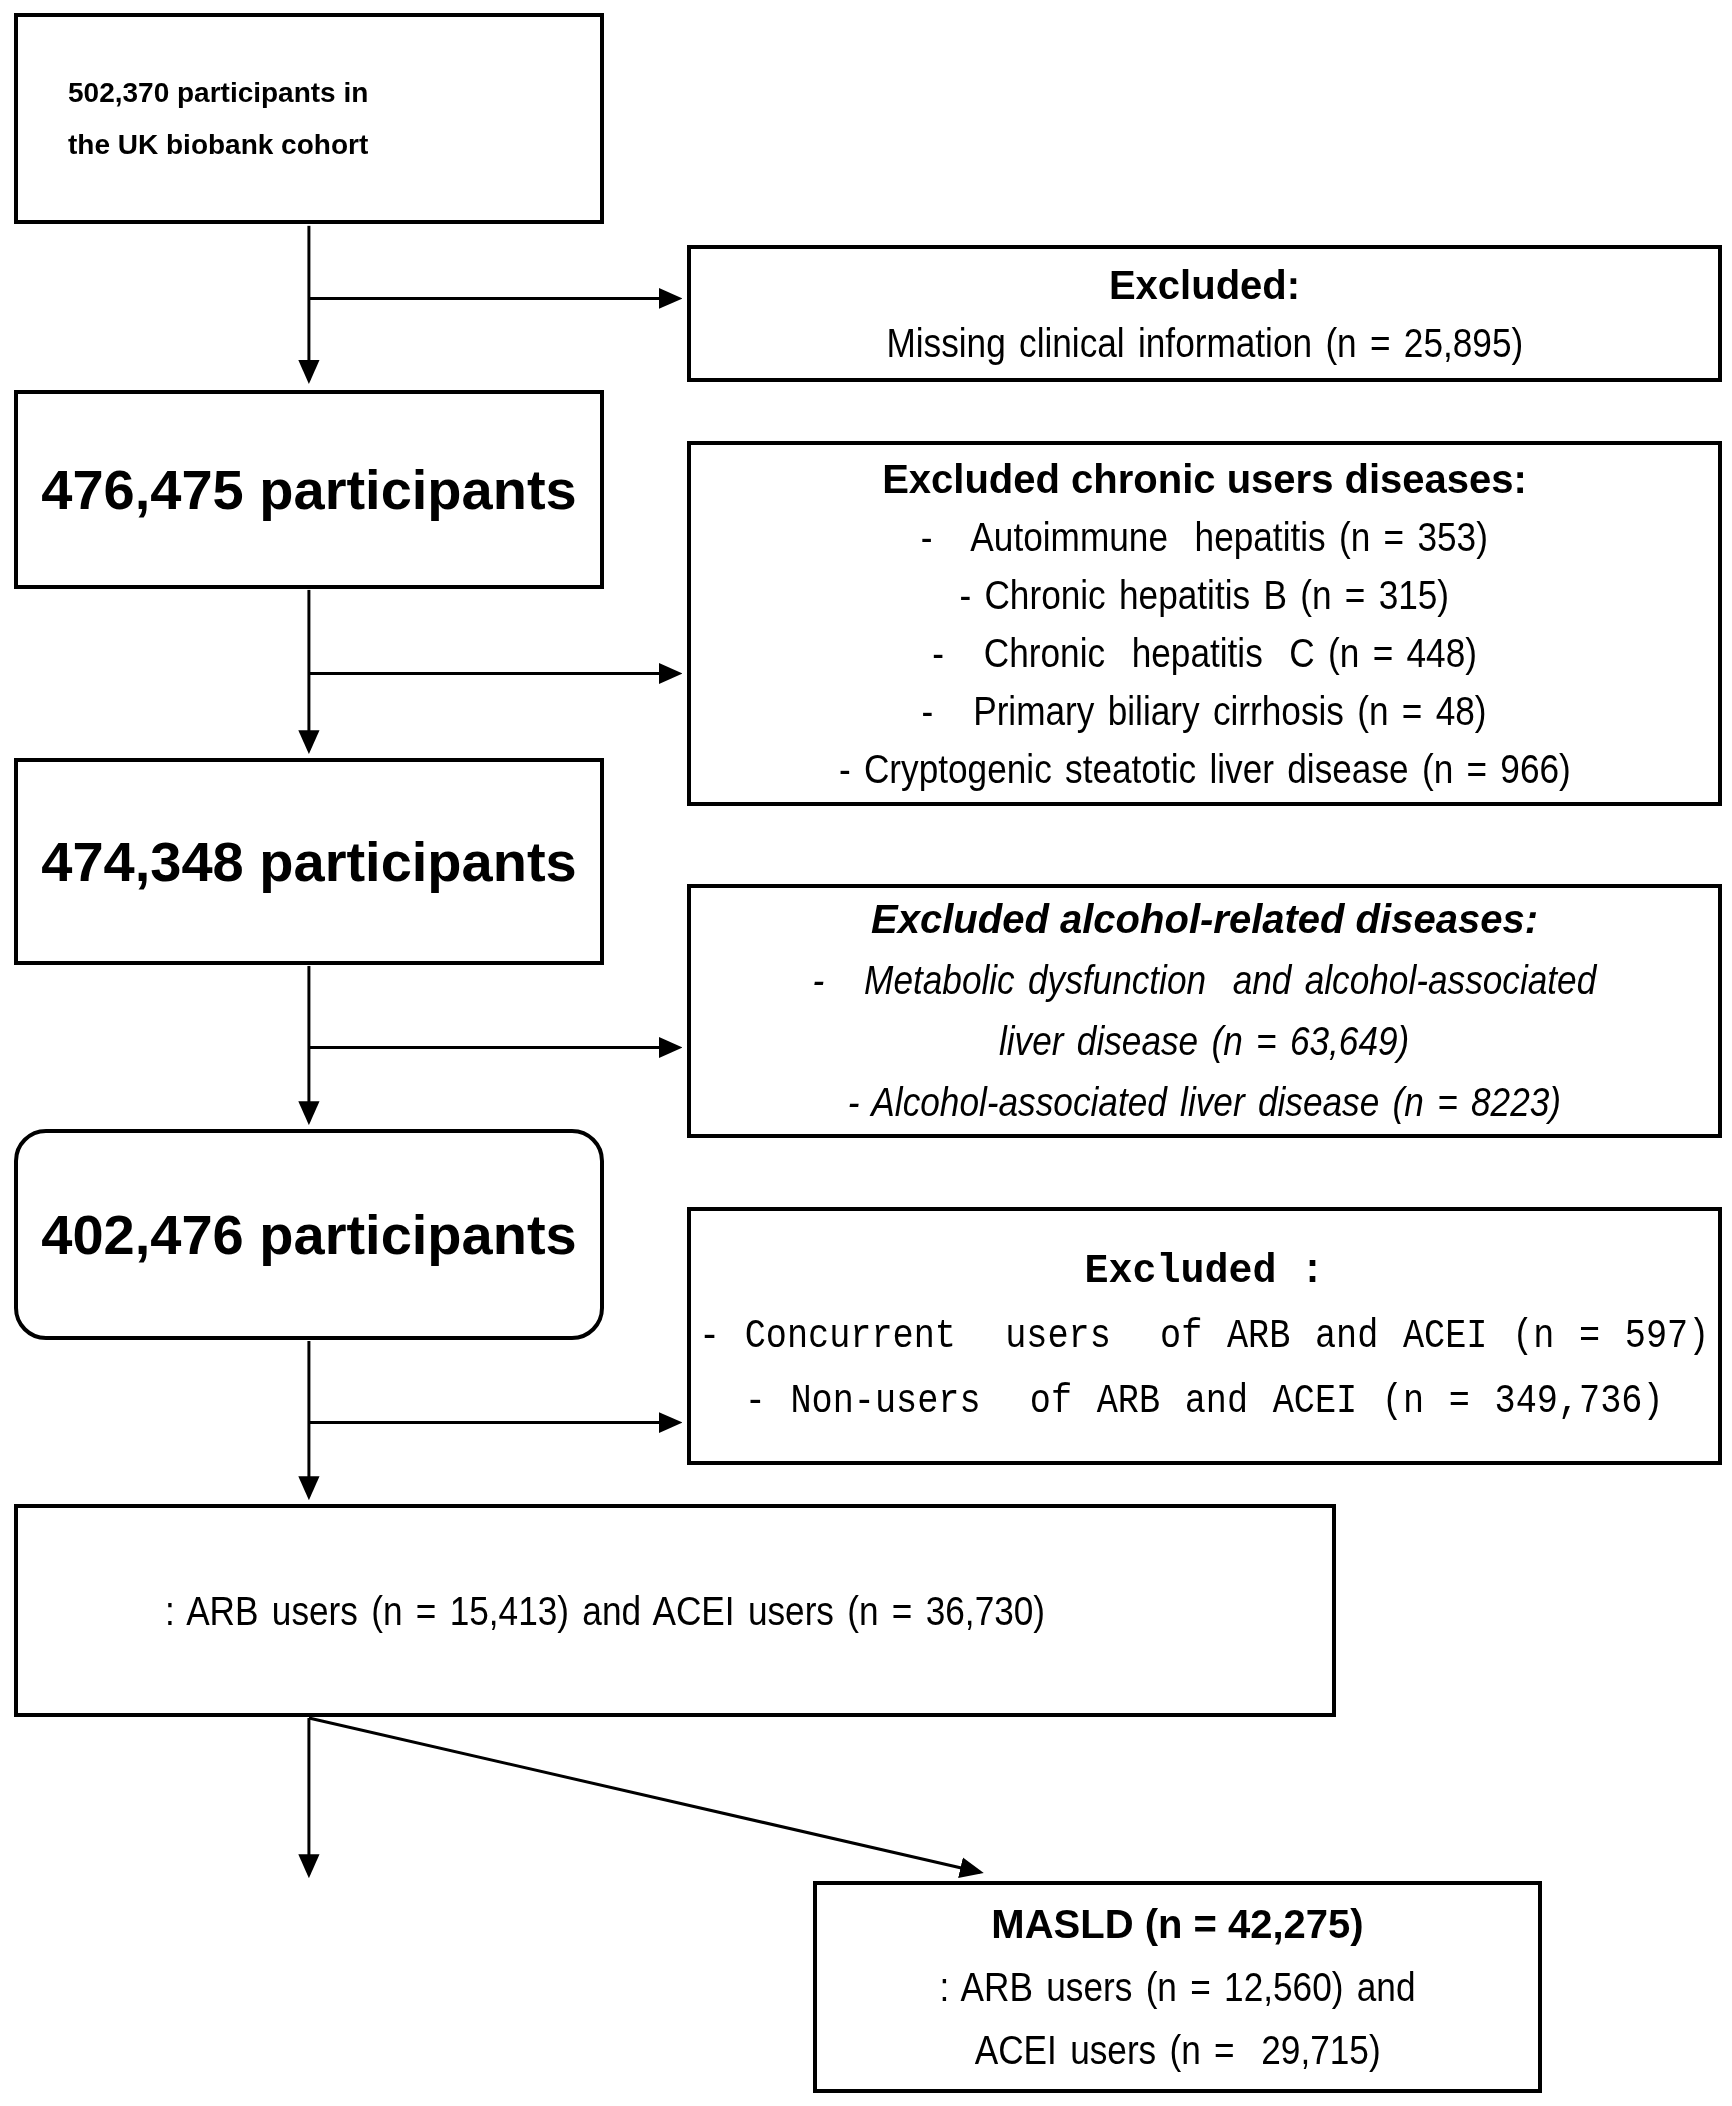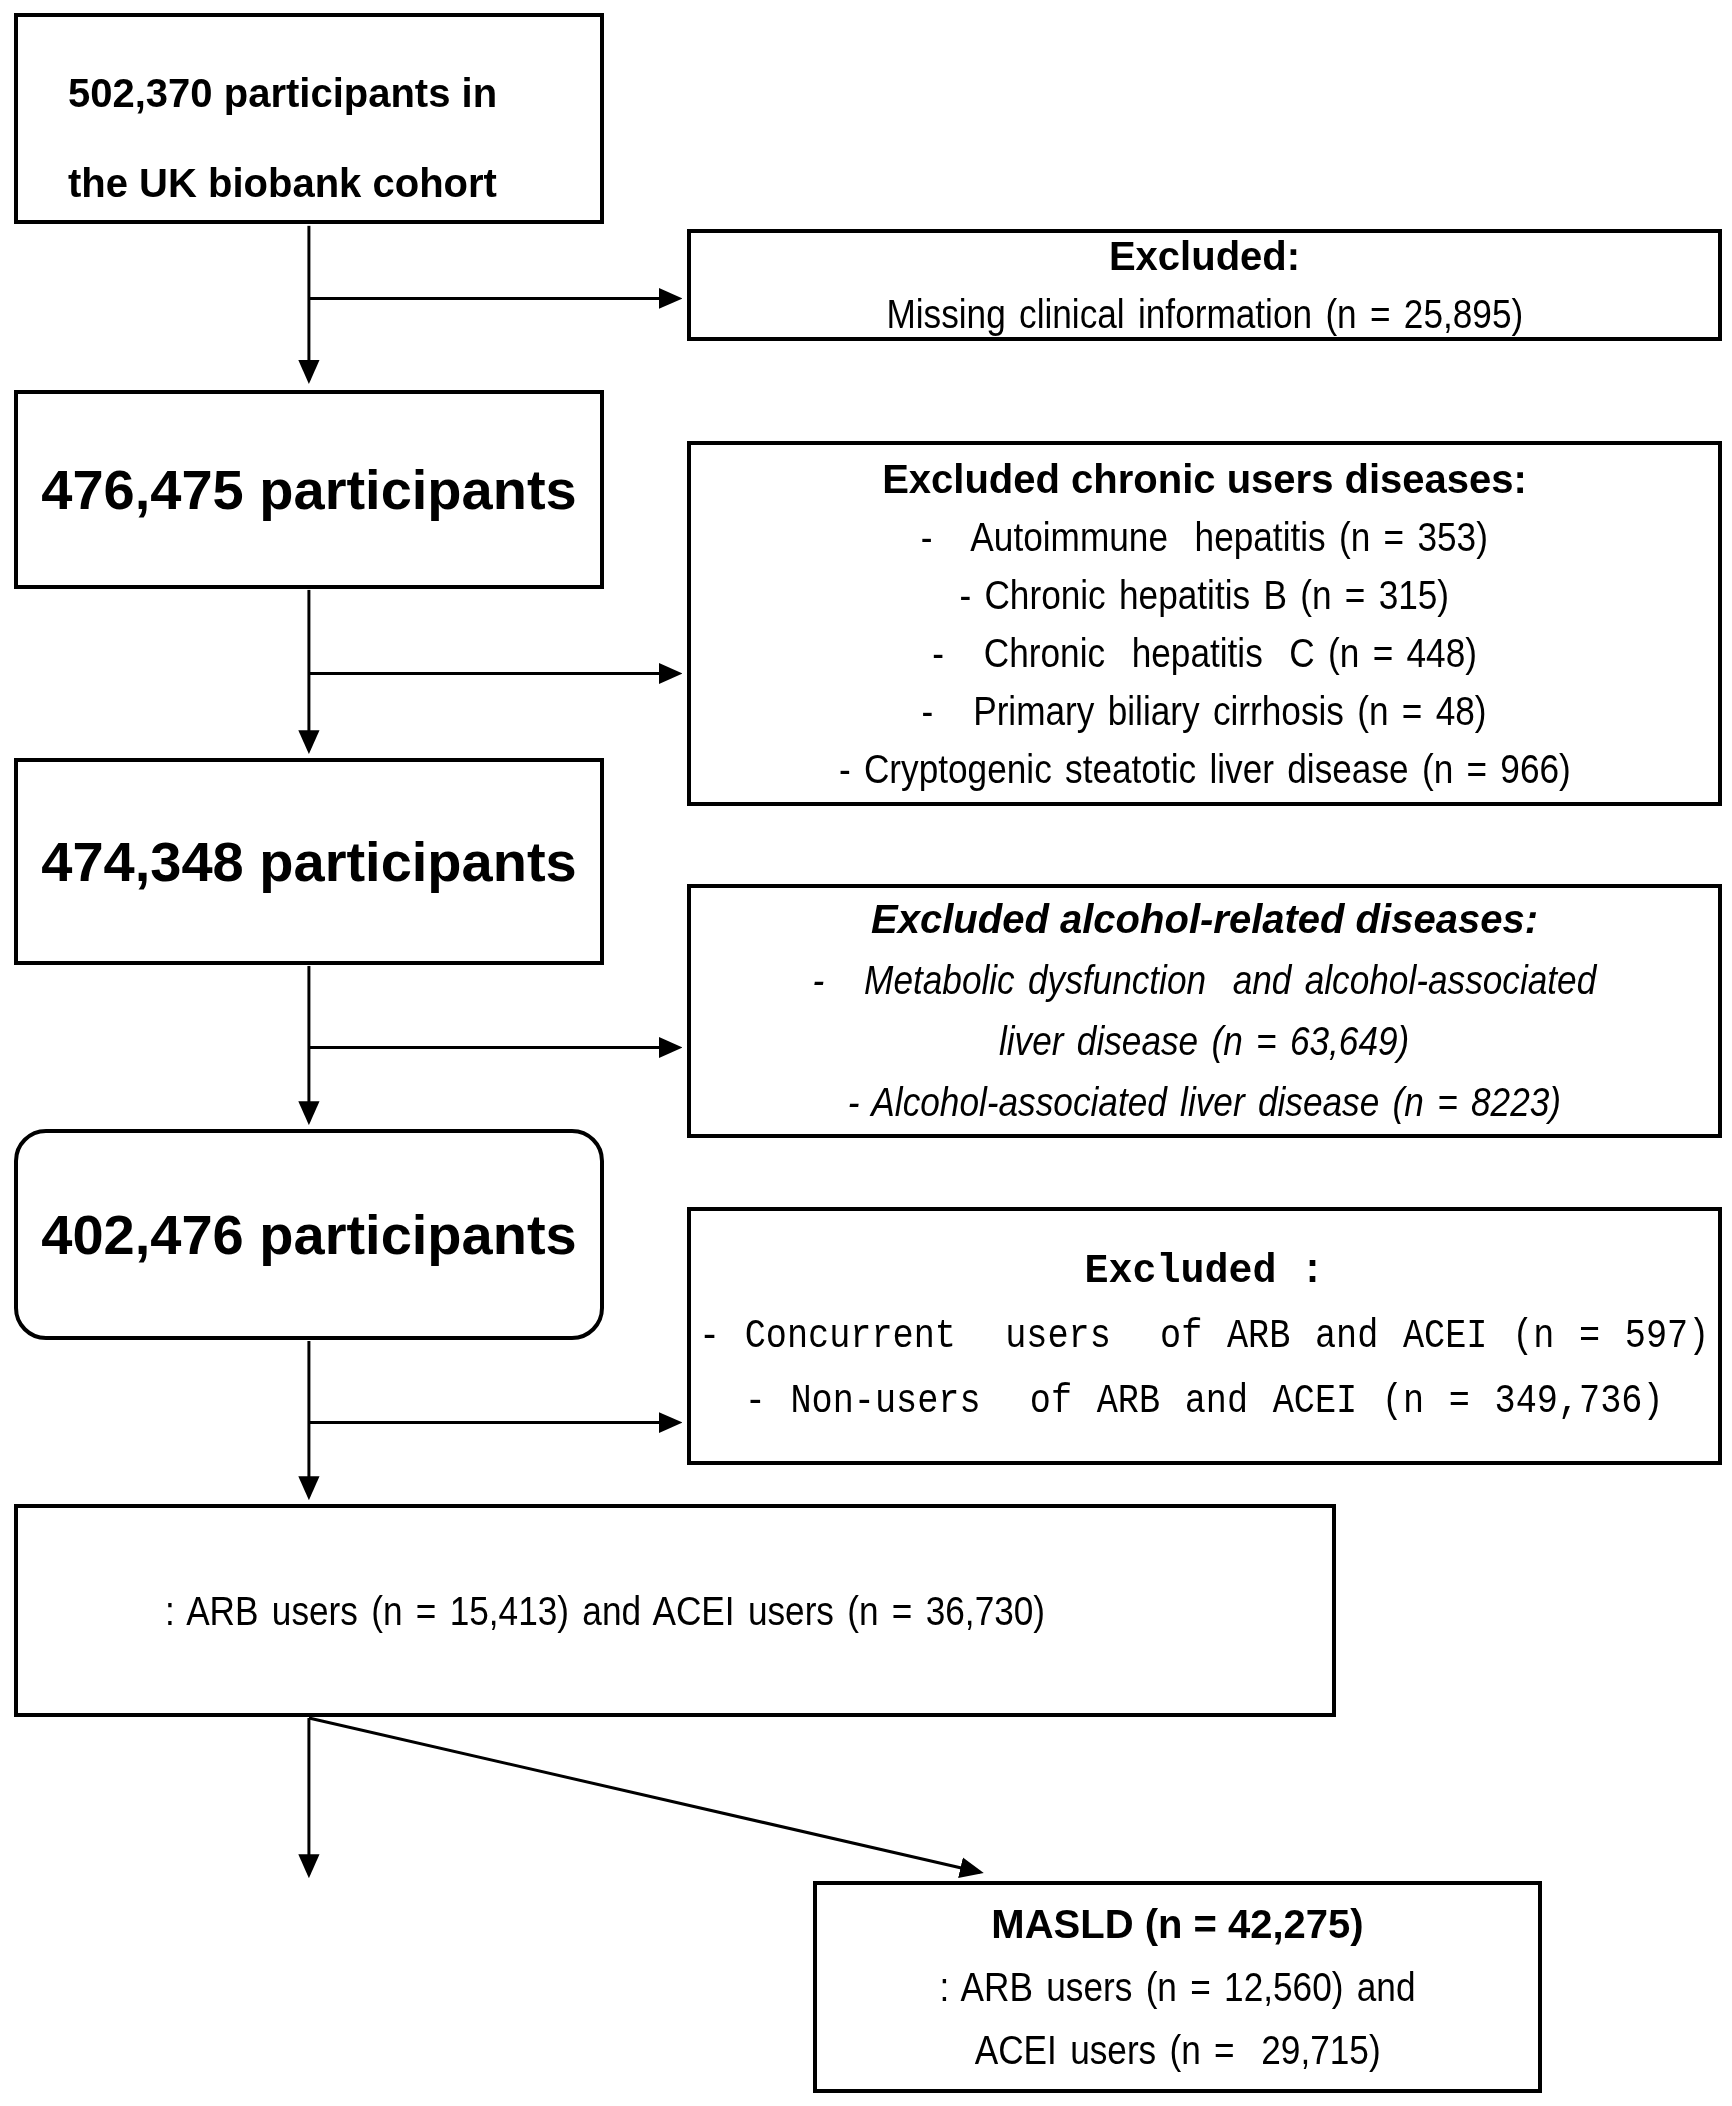--- a/index.html
+++ b/index.html
@@ -29,31 +29,31 @@
     font-weight: normal;
     transform: scaleX(0.88);
     transform-origin: 50% 50%;
     word-spacing: 0.10em;
   }
   
   #box-cohort {
     left: 14px; top: 13px; width: 590px; height: 211px;
     align-items: flex-start; text-align: left; padding-left: 50px;
   }
-  #box-cohort .line { font-size: 40px; font-weight: bold; line-height: 52px; margin-top: 38px; }
+  #box-cohort .line { font-size: 28px; font-weight: bold; line-height: 52px; }
 
   .participants-box { left: 14px; width: 590px; }
   .participants-box .line { font-size: 56px; font-weight: bold; }
   #box-476 { top: 390px; height: 199px; }
   #box-474 { top: 758px; height: 207px; }
   #box-402 { top: 1129px; height: 211px; border-radius: 32px; }
 
   .excl { left: 687px; width: 1035px; }
   .excl .line { font-size: 40px; }
-  #box-excl-missing { top: 229px; height: 112px; }
+  #box-excl-missing { top: 245px; height: 137px; }
   #box-excl-missing .line { line-height: 58px; }
   #box-excl-chronic { top: 441px; height: 365px; }
   #box-excl-chronic .line { line-height: 58px; }
   #box-excl-alcohol { top: 884px; height: 254px; font-style: italic; }
   #box-excl-alcohol .line { line-height: 61px; }
   #box-excl-arbacei { top: 1207px; height: 258px; font-family: Liberation Mono, monospace; }
   #box-excl-arbacei .line { line-height: 65px; }
 
   #box-final {
     left: 14px; top: 1504px; width: 1322px; height: 213px;

